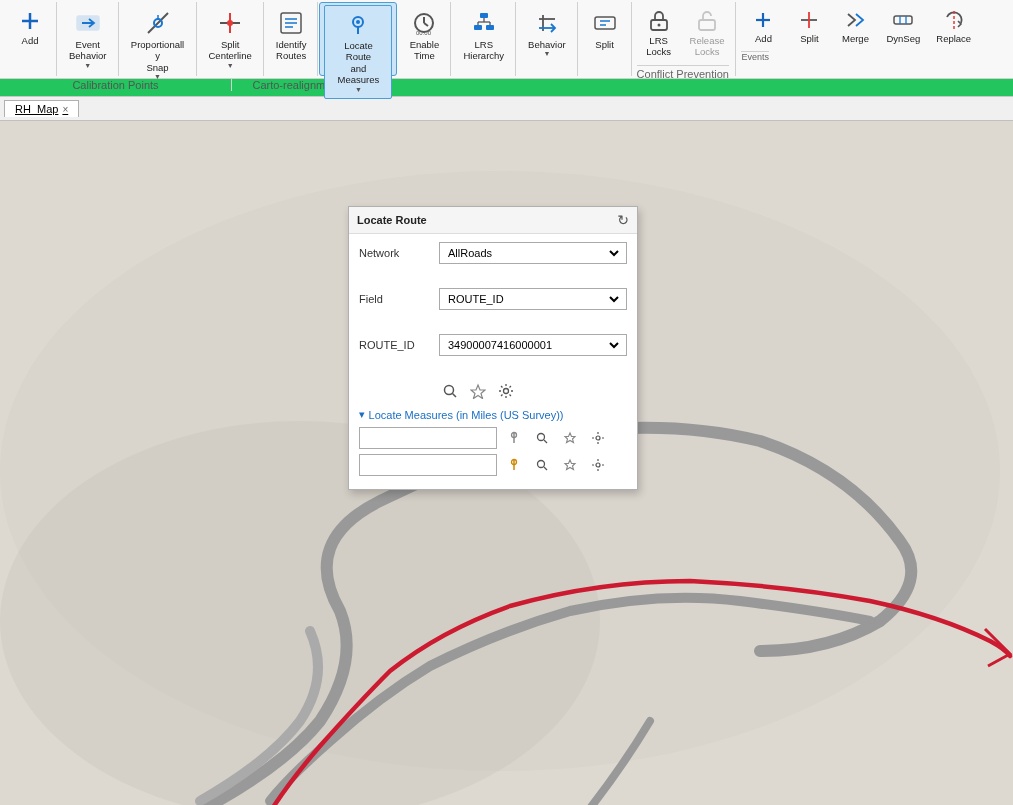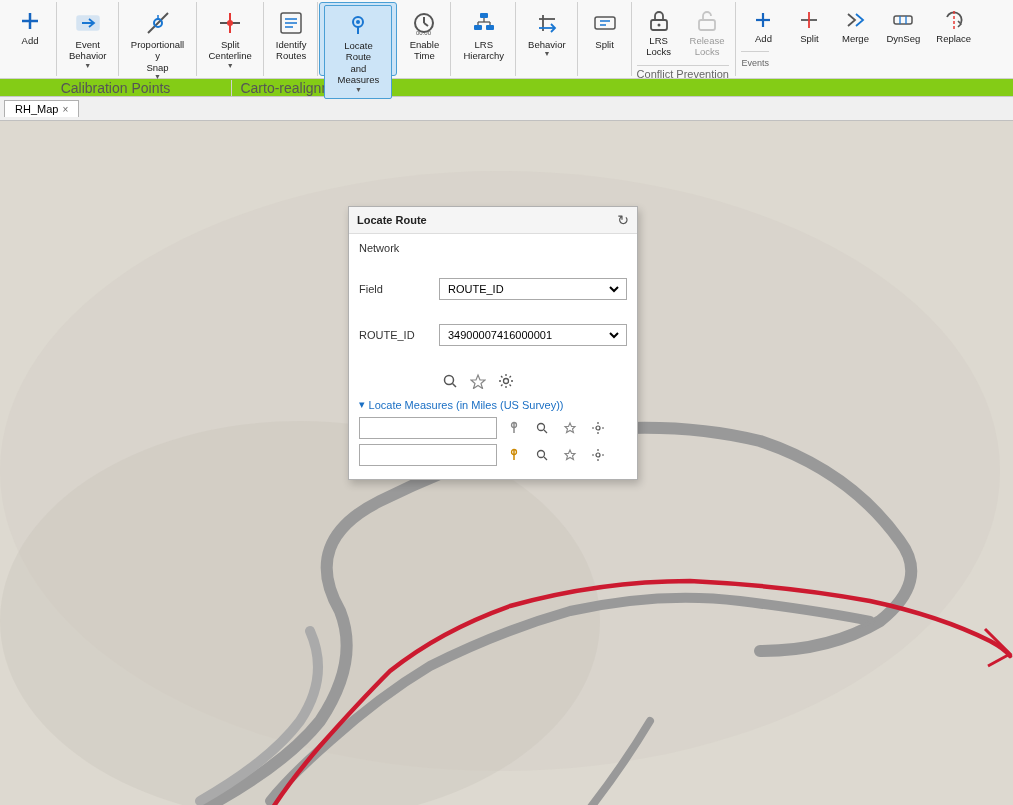--- a/index.html
+++ b/index.html
@@ -17,21 +17,21 @@
     .ribbon-btn .icon svg { display: block; }
     .ribbon-btn .label { font-size: 9.5px; color: #222; max-width: 54px; word-break: break-word; }
     .ribbon-btn .arrow { font-size: 7px; color: #555; }
 
     
     .map-area { position: relative; width: 1013px; height: 700px; overflow: hidden; background: #e8e8e8; }
     .map-canvas { width: 100%; height: 100%; }
 
     
     .tab-bar { display: flex; align-items: center; background: #f0f0f0; border-bottom: 1px solid #c0c0c0; height: 24px; padding: 0 4px; gap: 2px; }
-    .map-tab { display: flex; align-items: center; gap: 4px; padding: 2px 10px; background: white; border: 1px solid #b0b0b0; border-bottom: none; font-size: 11px; cursor: pointer; }
+    .map-tab { display: flex; align-items: center; gap: 4px; padding: 2px 10px; background: white; border: 1px solid #b0b0b0; border-bottom: none; font-size: 11px; cursor: pointer; text-decoration: underline; }
     .map-tab .close { font-size: 10px; color: #666; cursor: pointer; }
 
     
     .locate-popup { position: absolute; top: 85px; left: 348px; width: 290px; background: white; border: 1px solid #b0b0b0; box-shadow: 2px 4px 8px rgba(0,0,0,0.2); z-index: 100; }
     .popup-header { display: flex; align-items: center; justify-content: space-between; padding: 5px 8px; background: #f5f5f5; border-bottom: 1px solid #ddd; }
     .popup-header-title { font-size: 11px; font-weight: 600; color: #222; }
     .popup-refresh { font-size: 14px; cursor: pointer; color: #555; }
     .popup-body { padding: 8px 10px; }
     .form-row { display: flex; align-items: center; margin-bottom: 24px; }
     .form-label { width: 80px; font-size: 11px; color: #333; flex-shrink: 0; }
@@ -261,26 +261,26 @@
           <span class="icon">
             <svg width="22" height="22" viewBox="0 0 22 22">
                 <path d="M4 8 A7 7 0 0 1 18 14" fill="none" stroke="#555" stroke-width="1.8"></path>
                 <polyline points="15,12 18,15 15,18" fill="none" stroke="#555" stroke-width="1.6"></polyline>
                 <line x1="11" y1="2" x2="11" y2="20" stroke="#e53935" stroke-width="1.5" stroke-dasharray="3,2"></line>
               </svg>
           </span>
           <span class="label">Replace</span>
         </div>
       </div>
-      <span class="group-section-label" style="font-size:9px;color:#666;text-align:center;padding-top:6px;">Events</span>
+      <span class="group-section-label" style="font-size:9px;color:#666;text-align:center;padding-top:0;">Events</span>
     </div>
 
   </div>
 
-  <div style="display:flex; height:18px; border-top:1px solid #d0d0d0; background:#84cc16; font-size:14px; color:#555; align-items:flex-end;">
+  <div style="display:flex; height:18px; border-top:1px solid #d0d0d0; background:#22c55e; font-size:11px; color:#555; align-items:flex-start;">
     <span style="width:232px; text-align:center; border-right:1px solid #d0d0d0; padding:0 4px;">Calibration Points</span>
     <span style="width:130px; text-align:center; border-right:1px solid #d0d0d0; padding:0 4px;">Carto-realignment</span>
     <span style="flex:1;"></span>
   </div>
 </div>
 
 <div class="tab-bar">
   <div class="map-tab">
     <span>RH_Map</span>
     <span class="close">×</span>
@@ -315,20 +315,25 @@
   
   <div class="locate-popup">
     <div class="popup-header">
       <span class="popup-header-title">Locate Route</span>
       <span class="popup-refresh" title="Refresh">↻</span>
     </div>
     <div class="popup-body">
 
       <div class="form-row">
         <span class="form-label">Network</span>
+        <div class="form-select">
+          <select>
+            <option>AllRoads</option>
+          </select>
+        </div>
       </div>
 
       <div class="form-row">
         <span class="form-label">Field</span>
         <div class="form-select">
           <select>
             <option>ROUTE_ID</option>
           </select>
         </div>
       </div>

